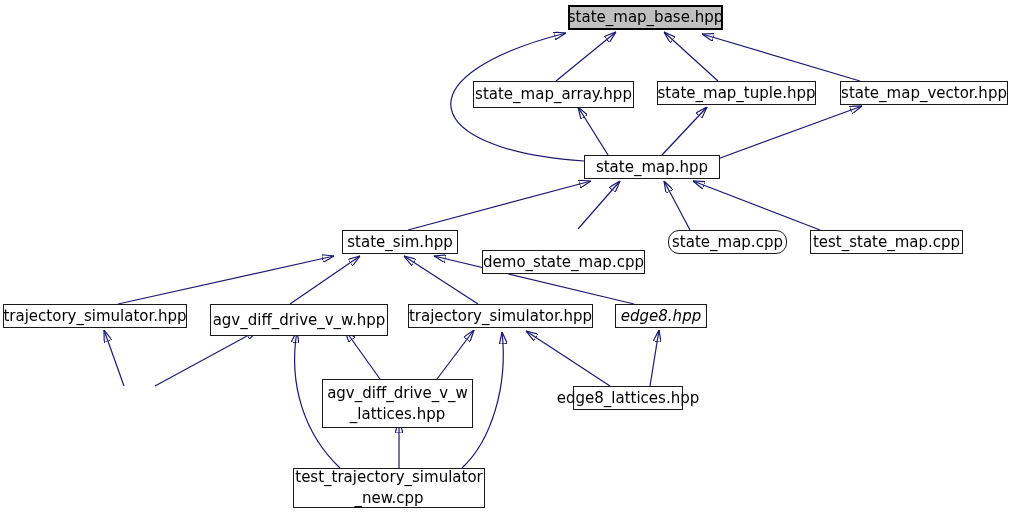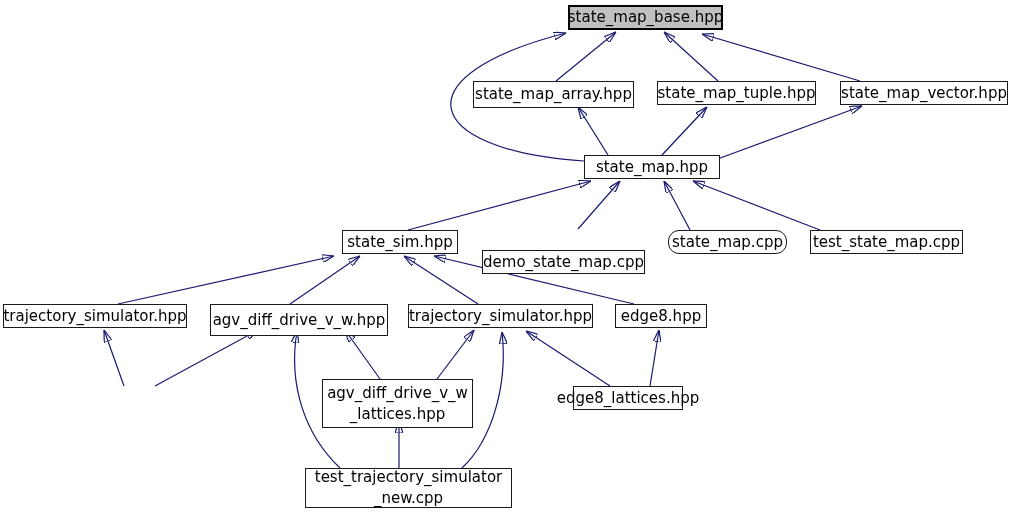--- a/index.html
+++ b/index.html
@@ -78,24 +78,24 @@
   <div class="node" style="left:668px;top:230px;width:119px;height:24px;border-radius:11px;">state_map.cpp</div>
 
   <div class="node" style="left:810px;top:230px;width:153px;height:24px;">test_state_map.cpp</div>
 
   <div class="node" style="left:3px;top:304px;width:184px;height:24px;">trajectory_simulator.hpp</div>
 
   <div class="node" style="left:210px;top:304px;width:178px;height:32px;">agv_diff_drive_v_w.hpp</div>
 
   <div class="node" style="left:408px;top:304px;width:185px;height:24px;">trajectory_simulator.hpp</div>
 
-  <div class="node" style="left:615px;top:304px;width:92px;height:24px;">edge8.hpp</div>
+  <div class="node" style="left:615px;top:304px;width:92px;height:24px;font-style:italic;">edge8.hpp</div>
 
 
   <div class="node" style="left:322px;top:379px;width:151px;height:49px;">agv_diff_drive_v_w
 _lattices.hpp</div>
 
   <div class="node" style="left:573px;top:386px;width:110px;height:24px;">edge8_lattices.hpp</div>
 
-  <div class="node" style="left:305px;top:468px;width:207px;height:40px;">test_trajectory_simulator
+  <div class="node" style="left:293px;top:468px;width:192px;height:40px;">test_trajectory_simulator
 _new.cpp</div>
 
 </div>
 
 </body></html>

